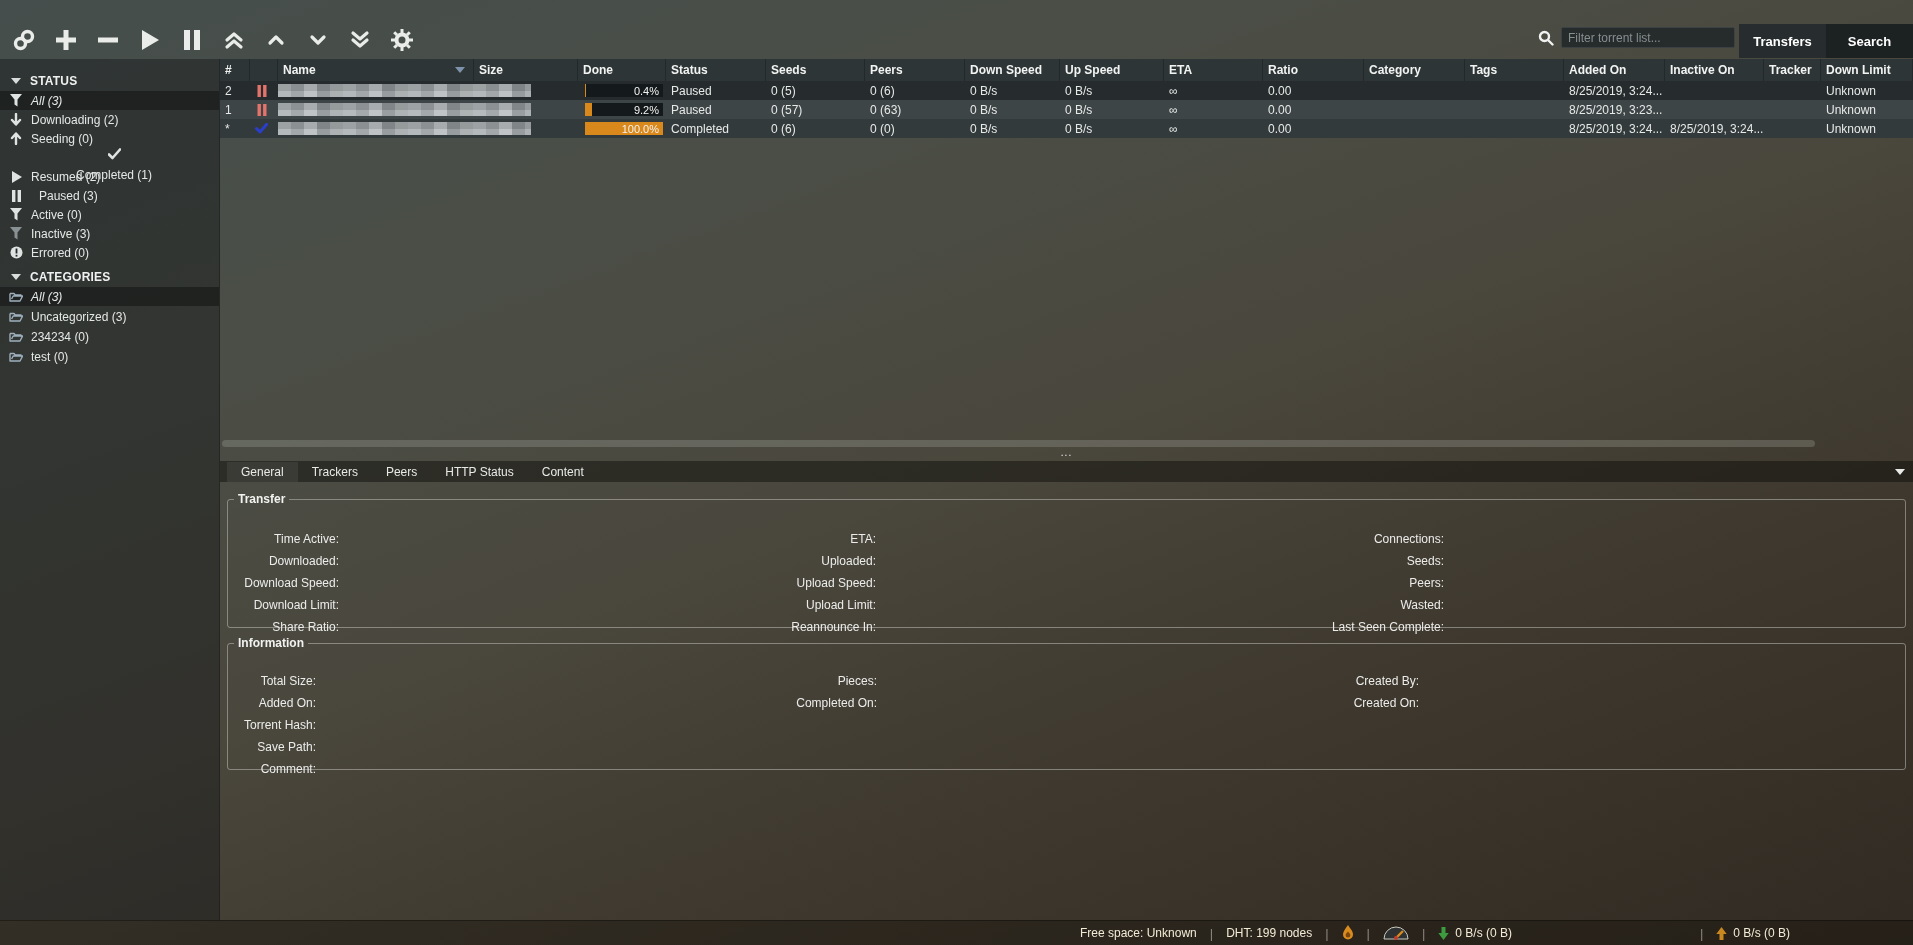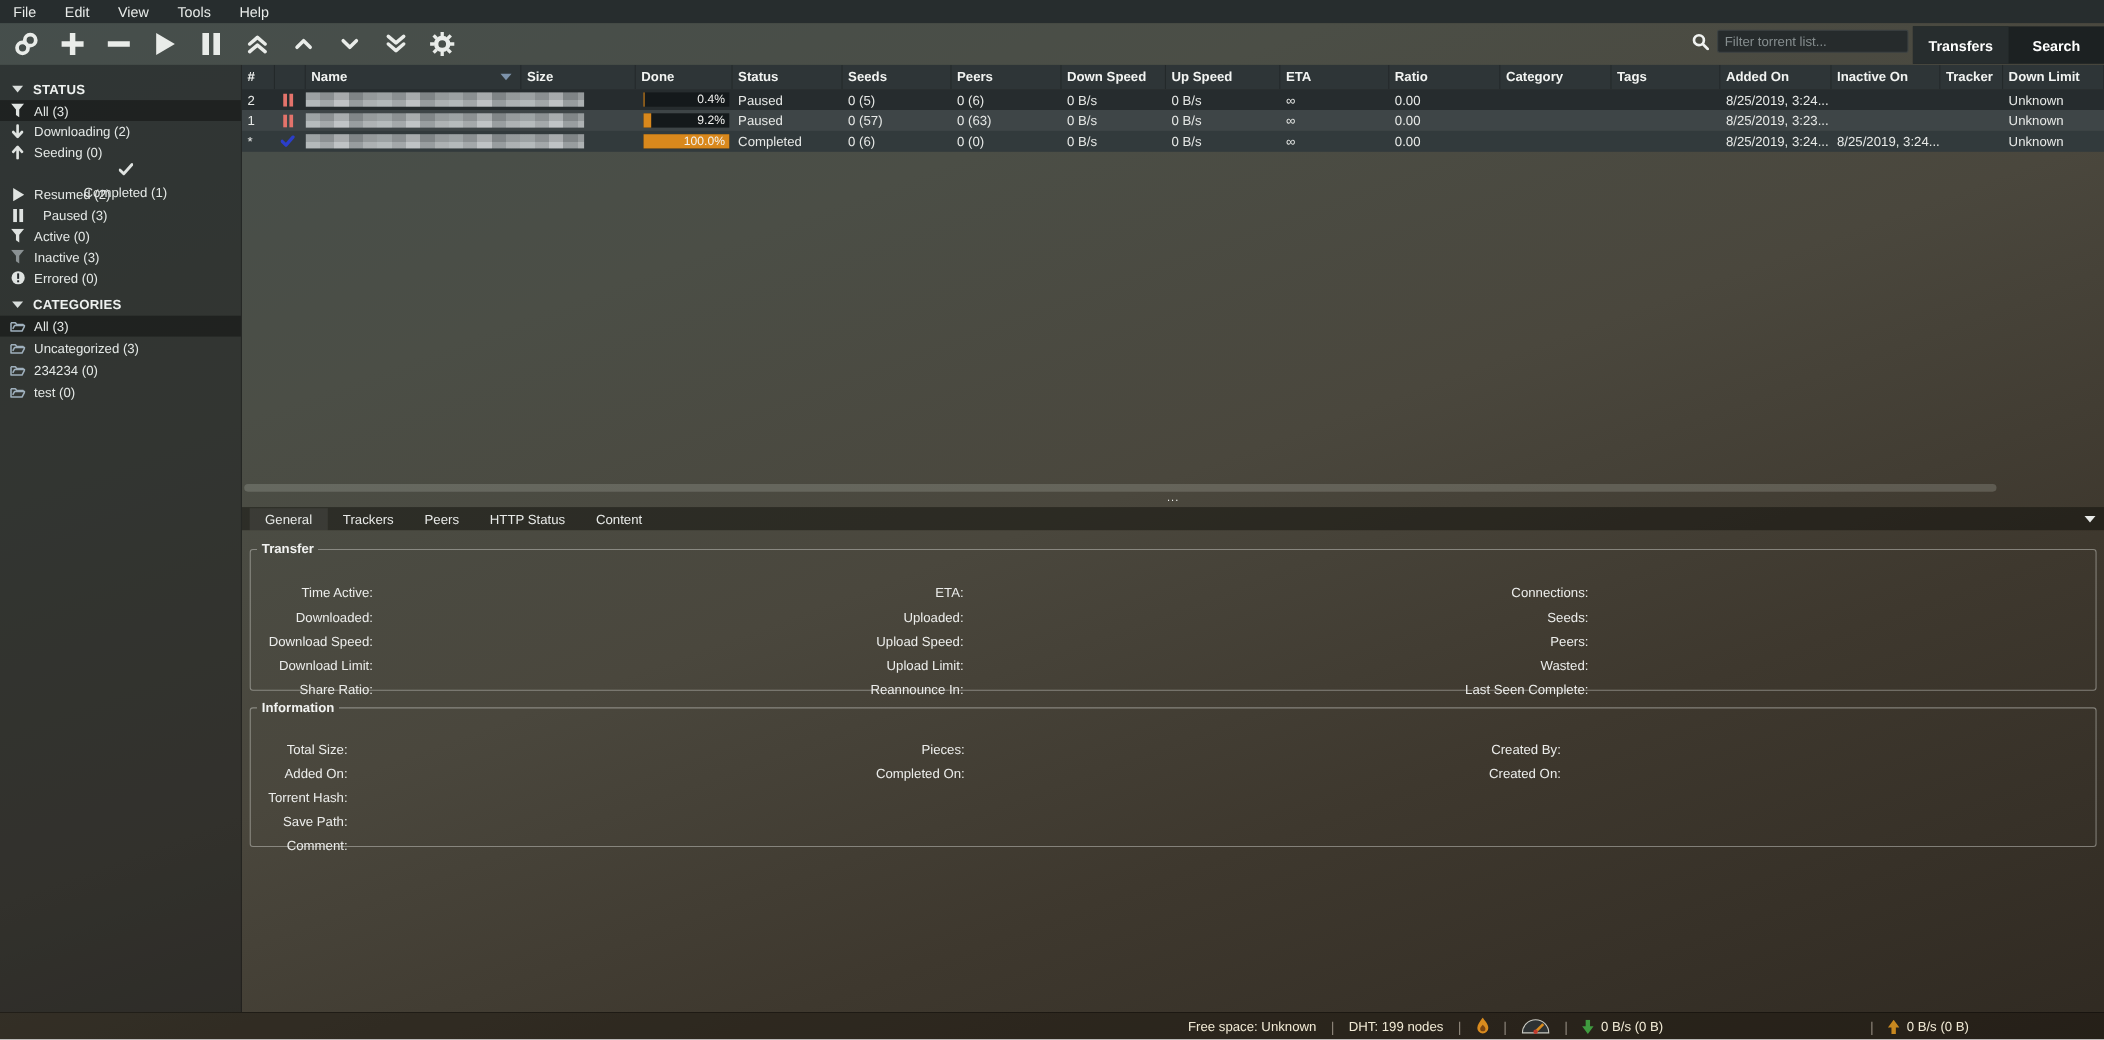--- a/index.html
+++ b/index.html
@@ -19,21 +19,21 @@
   .filter-input::placeholder{color:#868e8f;}
   .view-tabs{position:absolute;left:1739px;top:24px;width:174px;height:34px;background:#1c2122;display:flex;}
   .view-tab{flex:1;display:flex;align-items:center;justify-content:center;font-size:13px;font-weight:bold;color:#ffffff;}
   .view-tab.active{background:#272d2e;}
   
   .sidebar{position:absolute;left:0;top:59px;width:220px;bottom:25px;background:rgba(16,20,21,0.42);border-right:1px solid rgba(0,0,0,0.25);box-sizing:border-box;}
   .side-head{position:absolute;left:0;width:100%;height:19px;display:flex;align-items:center;gap:9px;padding-left:11px;box-sizing:border-box;}
   .side-head .carat{width:0;height:0;border-left:5px solid transparent;border-right:5px solid transparent;border-top:6px solid #d9dedc;}
   .side-head b{font-size:12px;color:#eef1ef;letter-spacing:.2px;}
   .side-item{position:absolute;left:0;width:100%;height:19px;display:flex;align-items:center;gap:8px;padding-left:9px;box-sizing:border-box;color:#e4e8e6;}
-  .side-item.sel{background:rgba(0,0,0,0.35);}
+  .side-item.sel{background:rgba(0,0,0,0.35);font-style:italic;}
   .side-item .lbl{font-size:12px;}
   .sicon{width:14px;height:14px;display:flex;align-items:center;justify-content:center;color:#dfe3e1;}
   .sicon.dim{color:#8a9193;}
   .sicon.folder{color:#9fb0bd;}
   
   .main{position:absolute;left:220px;top:59px;width:1693px;}
   .thead{display:flex;height:22px;background:#2e3537;}
   .thead .hc{display:flex;align-items:center;font-size:12px;font-weight:bold;color:#f2f4f2;padding-left:5px;box-sizing:border-box;border-right:1px solid rgba(0,0,0,0.22);position:relative;}
   .trow{display:flex;height:19px;position:relative;}
   .trow .tc{display:flex;align-items:center;font-size:12px;color:#e7e9e7;padding-left:5px;box-sizing:border-box;white-space:nowrap;overflow:hidden;}
@@ -72,27 +72,20 @@
   .sb-sep{color:#8d857a;margin:0 13px;font-size:13px;}
   .sb-grow{flex:1;}
   .sb-item{display:flex;align-items:center;gap:6px;white-space:nowrap;}
   svg{display:block;}
 </style>
 </head>
 <body>
 
 <div class="page">
 
-  <div class="menubar">
-    <span>File</span>
-    <span>Edit</span>
-    <span>View</span>
-    <span>Tools</span>
-    <span>Help</span>
-  </div>
 
   <div class="toolbar">
     <div class="tbtn">
       <svg width="24" height="24" viewBox="0 0 24 24">
           <circle cx="8.5" cy="15.5" r="5" fill="none" stroke="currentColor" stroke-width="3.4"></circle>
           <circle cx="15.5" cy="8.5" r="5" fill="none" stroke="currentColor" stroke-width="3.4"></circle>
         </svg>
     </div>
     <div class="tbtn">
       <svg width="24" height="24" viewBox="0 0 24 24">

